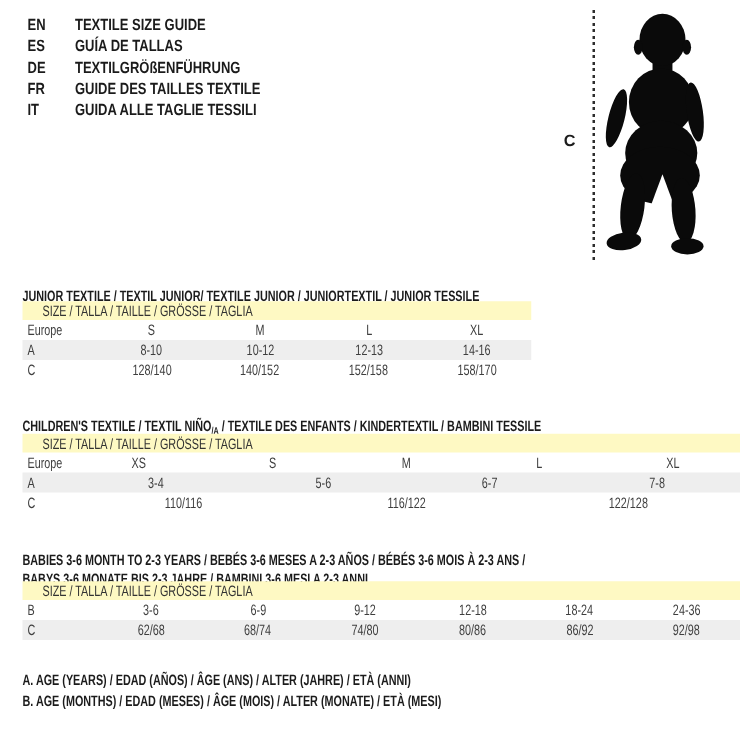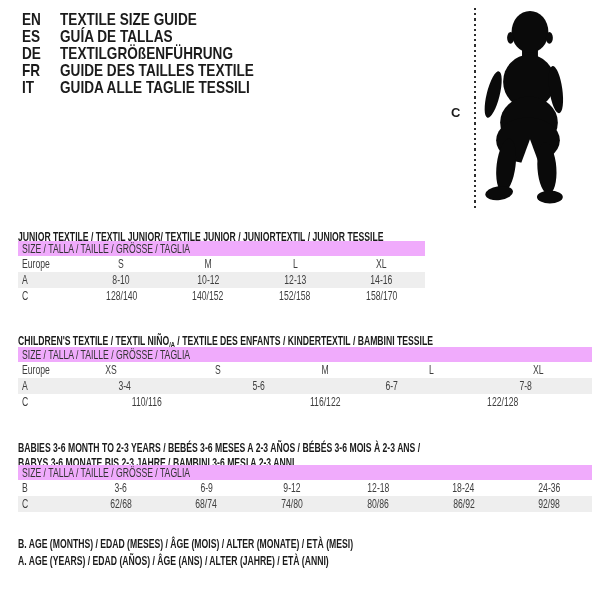--- a/index.html
+++ b/index.html
@@ -6,38 +6,38 @@
   .page { position:relative; width:600px; height:600px; background:#ffffff;
           font-family:"Liberation Sans", sans-serif; overflow:hidden; }
   .abs { position:absolute; }
 
   
   .cond { display:inline-block; transform:scaleX(0.72); transform-origin:0 50%; white-space:nowrap; }
   .b { font-weight:bold; color:#1b1b1b; }
 
   
   .langs { top:11px; left:22px; }
-  .lang-line { height:17px; line-height:17px; font-size:17px; }
+  .lang-line { height:17px; line-height:17px; font-size:13px; }
   .lang-code { display:inline-block; width:38px; }
   .lang-line .cond { transform:scaleX(0.80); }
 
   
   .dash-line { left:474px; top:8px; width:2px; height:200px;
     background:repeating-linear-gradient(to bottom,#2d2d2d 0px,#2d2d2d 2.2px,transparent 2.2px,transparent 5.2px); }
   .c-label { left:451px; top:105px; font-size:13px; font-weight:bold; color:#1b1b1b; }
   .baby-svg { left:480px; top:8px; }
 
   
   .ttl { left:18px; font-size:12px; line-height:14px;margin-top:15px; }
   .ttl .sub { font-size:8px; vertical-align:-2px; }
 
   
   .tbl { left:18px; font-size:12px; color:#3e3e3e; }
-  .thead { background:#f0abfc; height:15px; display:flex; align-items:center;
-           padding-left:4px; color:#333333; }
+  .thead { background:#fef9c3; height:15px; display:flex; align-items:center;
+           padding-left:16px; color:#333333; }
   .trow { height:16px; display:flex; align-items:center; }
   .trow.shade { background:#eeeeee; }
   .lbl { padding-left:4px; box-sizing:border-box; flex:none; }
   .t1 .lbl { width:60px; } .t2 .lbl { width:40px; } .t3 .lbl { width:60px; }
   .val { flex:1; text-align:center; }
   .val .cond { transform-origin:50% 50%; }
 
   
   .legend { left:18px; top:536px; font-size:12px; }
   .legend .lg-line { height:17px; line-height:17px; }
@@ -160,17 +160,17 @@
       <span class="val"><span class="cond">62/68</span></span>
       <span class="val"><span class="cond">68/74</span></span>
       <span class="val"><span class="cond">74/80</span></span>
       <span class="val"><span class="cond">80/86</span></span>
       <span class="val"><span class="cond">86/92</span></span>
       <span class="val"><span class="cond">92/98</span></span>
     </div>
   </div>
 
   <div class="abs legend">
+    <div class="lg-line"><span class="cond b">A. AGE (YEARS) / EDAD (AÑOS) / ÂGE (ANS) / ALTER (JAHRE) / ETÀ (ANNI)</span></div>
     <div class="lg-line"><span class="cond b">B. AGE (MONTHS) / EDAD (MESES) / ÂGE (MOIS) / ALTER (MONATE) / ETÀ (MESI)</span></div>
-    <div class="lg-line"><span class="cond b">A. AGE (YEARS) / EDAD (AÑOS) / ÂGE (ANS) / ALTER (JAHRE) / ETÀ (ANNI)</span></div>
   </div>
 
 </div>
 
 </body></html>

